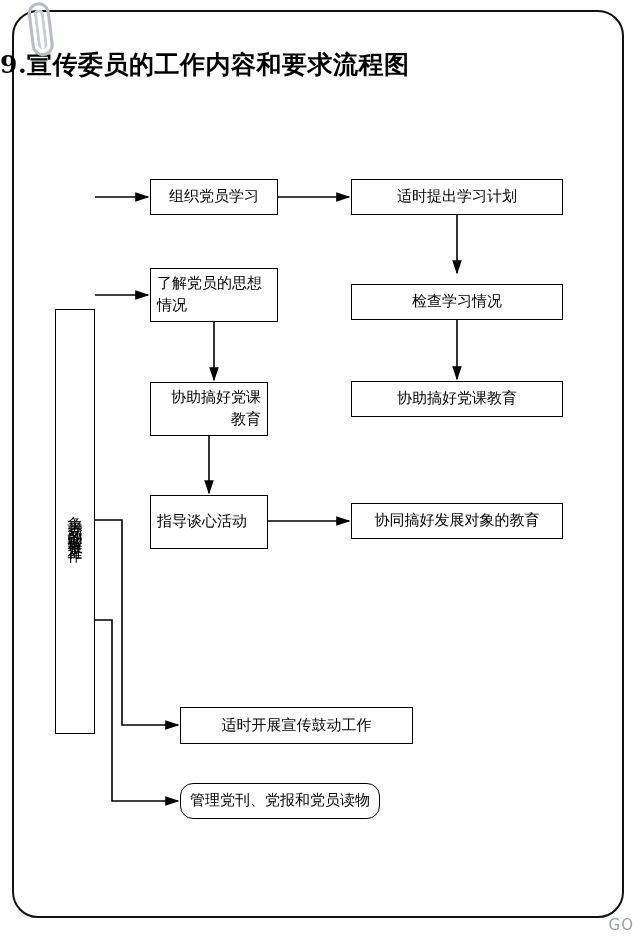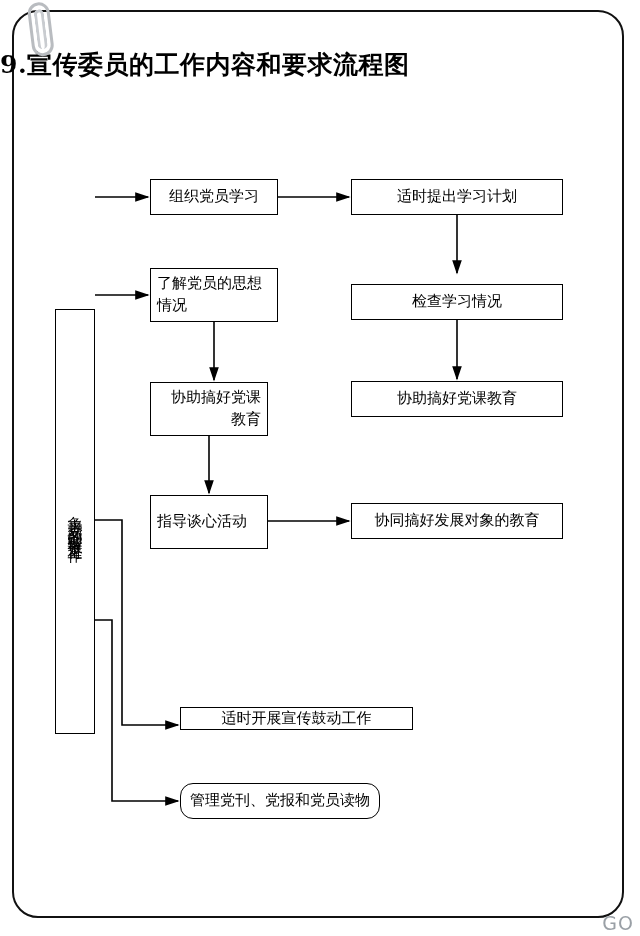--- a/index.html
+++ b/index.html
@@ -95,21 +95,21 @@
     writing-mode: vertical-rl;
     text-orientation: upright;
     letter-spacing: 3px;
     line-height: 1.2;
     padding: 8px 2px;
   }
   .wm {
     position: absolute;
     right: 6px;
     bottom: 2px;
-    font-size: 19px;
+    font-size: 15px;
     color: #9aa0a6;
     font-family: "DejaVu Sans", "Liberation Sans", sans-serif;
     letter-spacing: 1px;
   }
 </style>
 </head>
 <body>
 
 <div class="page">
 
@@ -183,21 +183,21 @@
     </div>
 
     <div class="node" style="left:150px; top:495px; width:118px; height:54px; justify-content:flex-start; text-align:left;">
       <span>指导谈心活动</span>
     </div>
 
     <div class="node" style="left:351px; top:503px; width:212px; height:36px;">
       <span>协同搞好发展对象的教育</span>
     </div>
 
-    <div class="node" style="left:180px; top:707px; width:233px; height:23px;">
+    <div class="node" style="left:180px; top:707px; width:233px; height:37px;">
       <span>适时开展宣传鼓动工作</span>
     </div>
 
     <div class="node" style="left:180px; top:783px; width:200px; height:36px;border-radius:13px;">
       <span>管理党刊、党报和党员读物</span>
     </div>
 
   </div>
 
   <div class="wm">GO</div>

